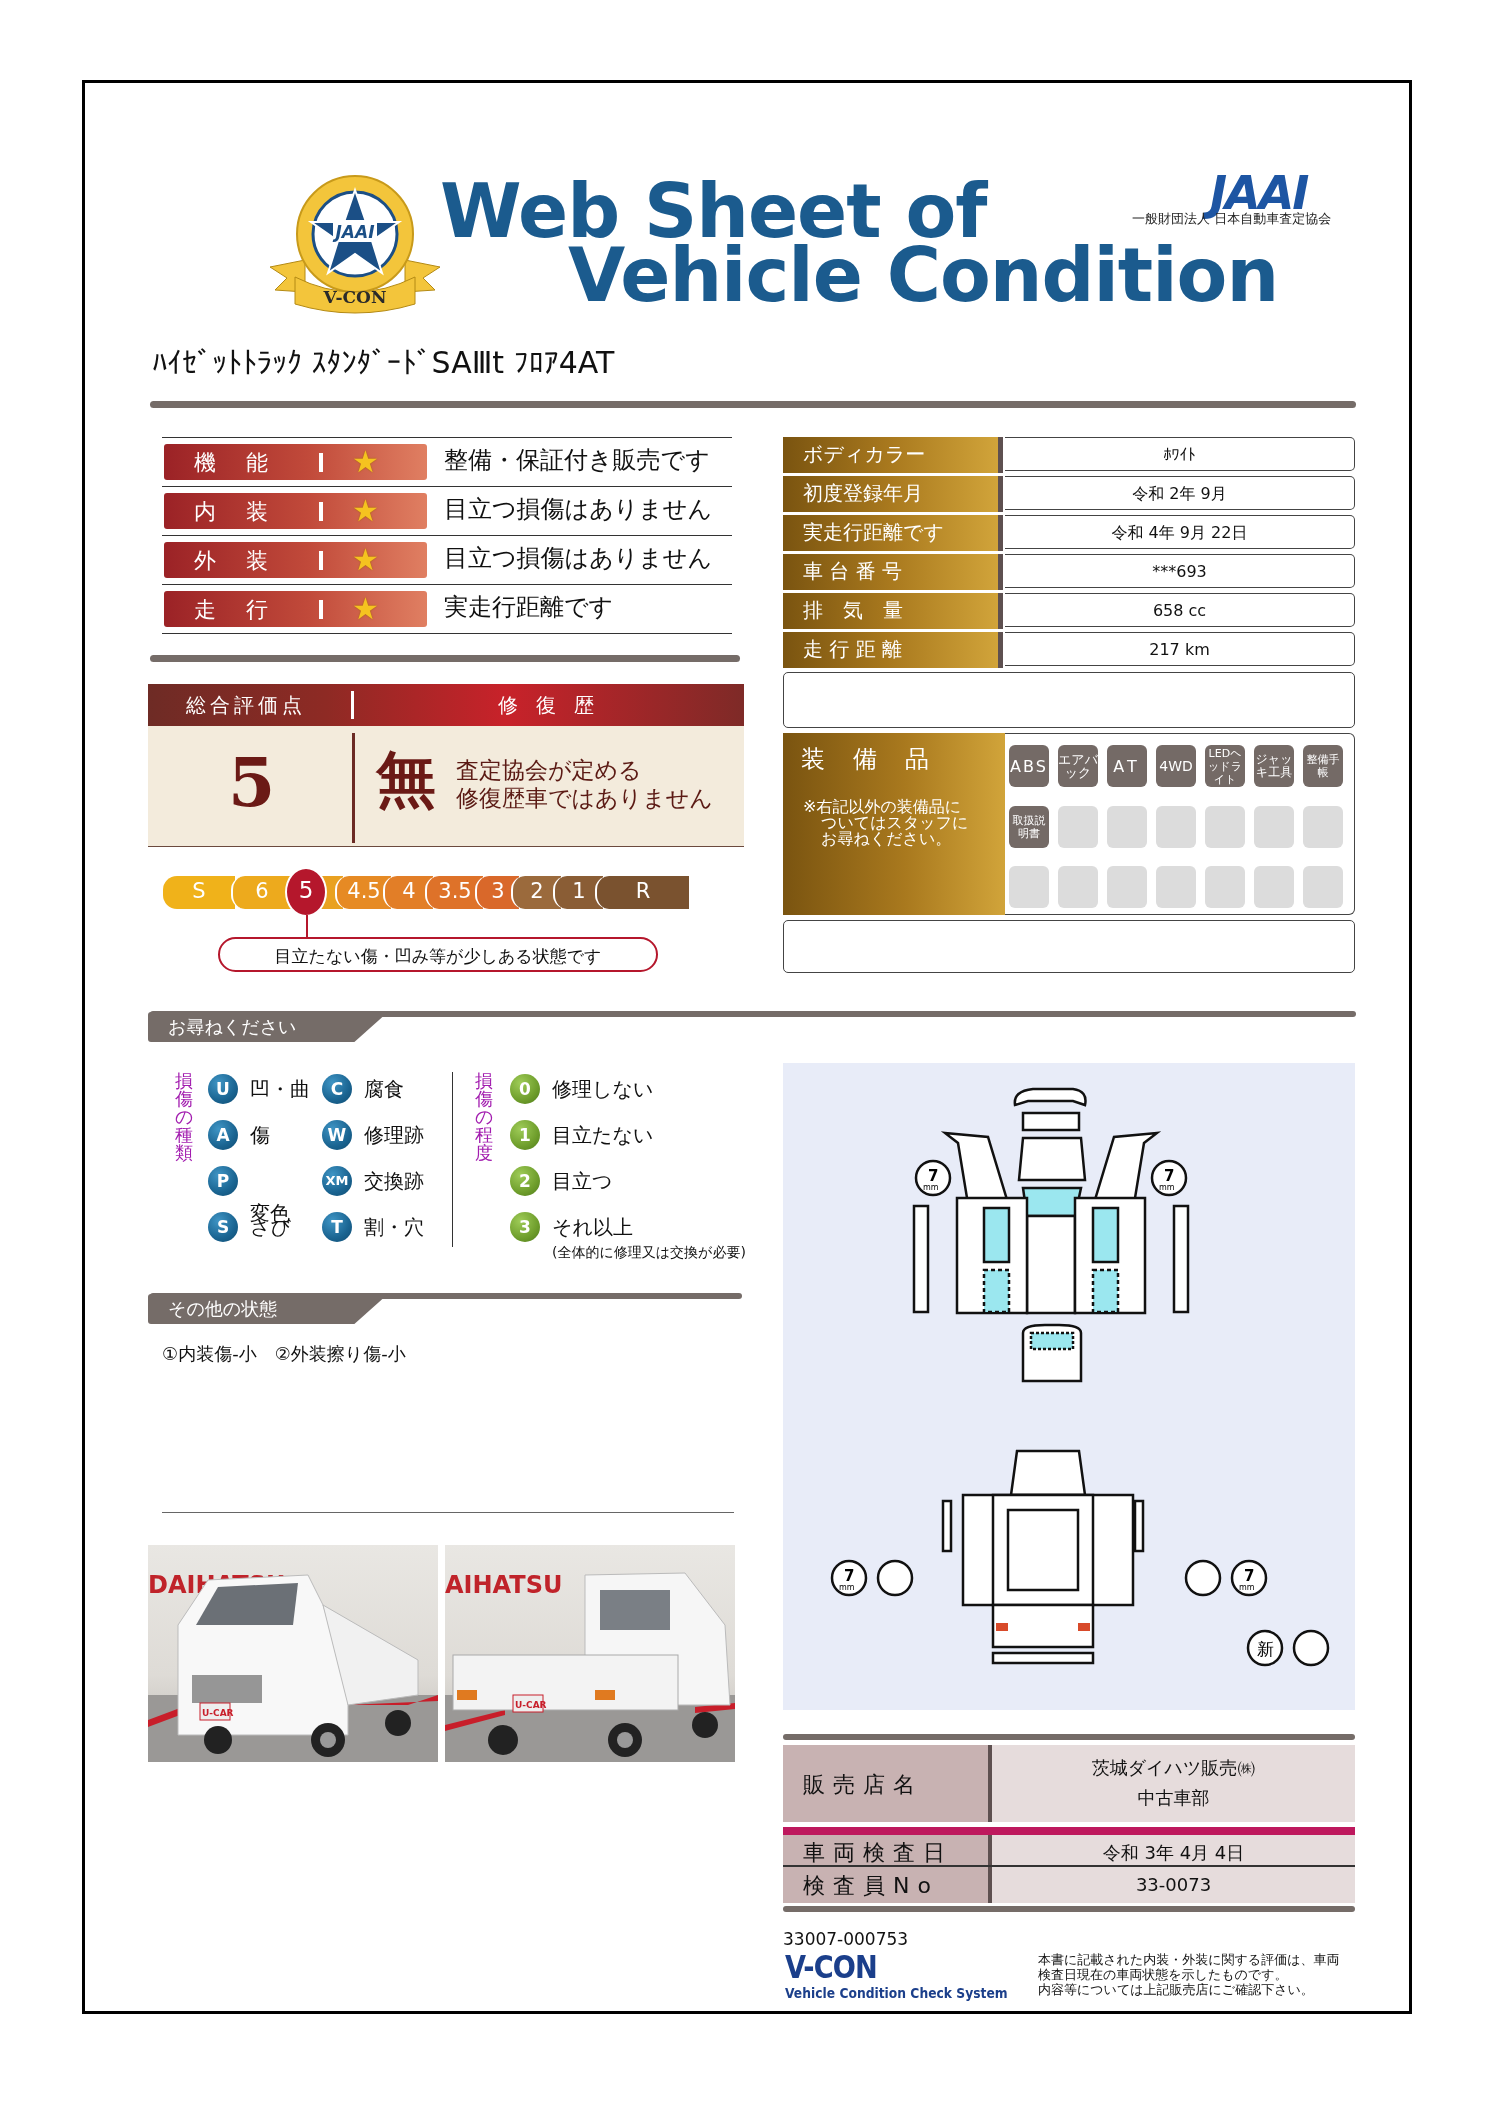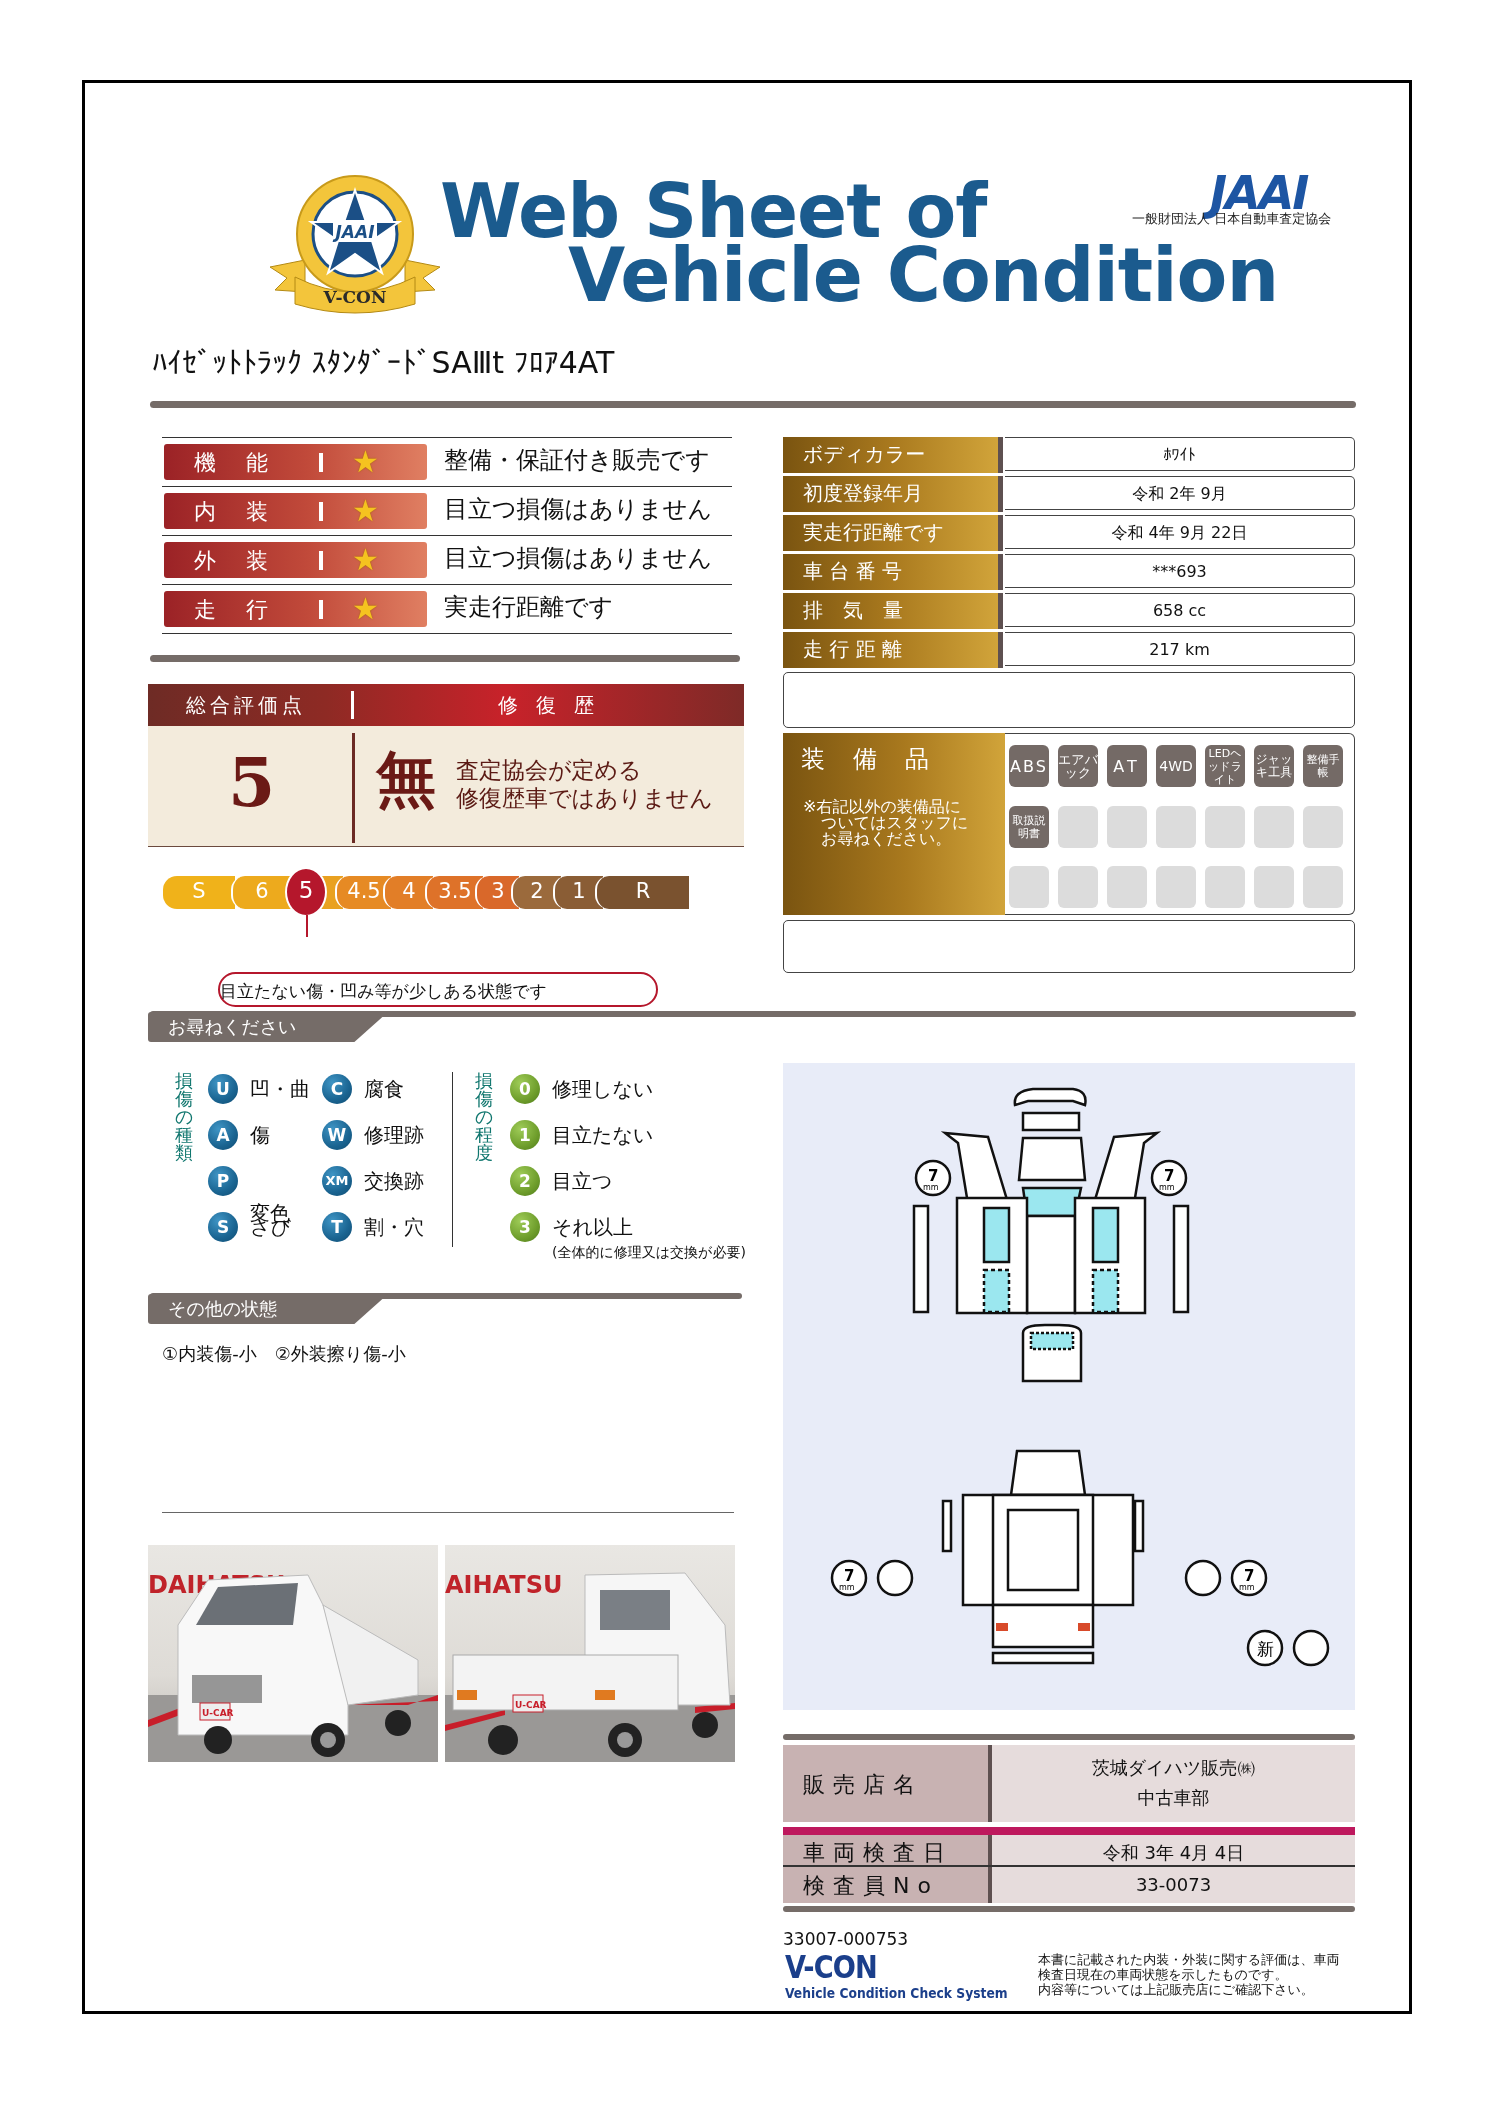--- a/index.html
+++ b/index.html
@@ -40,36 +40,36 @@
   .score-body { position: absolute; left: 148px; top: 726px; width: 596px; height: 121px; background: #f3ebdc; border-bottom: 1px solid #6b4a3e; }
   .score-body .num { position: absolute; left: 80px; top: 16px; font-family: "DejaVu Serif", serif; font-size: 68px; font-weight: bold; color: #6b1a16; }
   .score-body .vsep { position: absolute; left: 204px; top: 7px; width: 3px; height: 110px; background: #6b2a24; }
   .score-body .mu { position: absolute; left: 228px; top: 14px; font-family: "DejaVu Serif", serif; font-weight: bold; font-size: 60px; color: #6b1a16; }
   .score-body .desc { position: absolute; left: 308px; top: 30px; font-size: 23px; color: #5b1a14; line-height: 28px; }
 
   .scale { position: absolute; left: 163px; top: 876px; width: 488px; height: 33px; border-radius: 16px 0 0 16px; overflow: visible; }
   .scale-seg { position: absolute; top: 0; height: 33px; color: #fff; font-size: 21px; text-align: center; padding-top: 3px; border-left: 2px solid #fff; border-radius: 14px 0 0 14px; }
   .scale-pin { position: absolute; left: 285px; top: 867px; width: 42px; height: 50px; border-radius: 50%; background: #b5172c; border: 2px solid #fff; color: #fff; font-size: 23px; text-align: center; padding-top: 8px; }
   .scale-stem { position: absolute; left: 306px; top: 915px; width: 2px; height: 22px; background: #b5172c; }
-  .scale-note { position: absolute; left: 218px; top: 937px; width: 440px; height: 35px; border: 2px solid #b5172c; border-radius: 18px; font-size: 17px; padding-top: 6px; color: #111; margin-top: 35px; }
+  .scale-note { position: absolute; left: 218px; top: 937px; width: 440px; height: 35px; border: 2px solid #b5172c; border-radius: 18px; font-size: 17px; text-align: center; padding-top: 6px; color: #111; }
 
   
   .equip-head { position: absolute; left: 783px; top: 733px; width: 222px; height: 182px; background: linear-gradient(90deg, #7a5410 0%, #a9791e 55%, #d1a43a 100%); }
   .equip-head .t { position: absolute; left: 18px; top: 10px; color: #fff; font-size: 24px; letter-spacing: 28px; }
   .equip-head .n { position: absolute; left: 20px; top: 66px; color: #fff; font-size: 16px; line-height: 16px; }
   .equip-grid { position: absolute; left: 1005px; top: 733px; width: 350px; height: 182px; border: 1px solid #444; border-left: none; border-radius: 0 6px 6px 0; background: #fff; }
   .eq { position: absolute; width: 40px; height: 42px; border-radius: 6px; font-size: 13px; color: #fff; text-align: center; line-height: 13px; display: flex; align-items: center; justify-content: center; }
   .eq.on { background: #746a66; }
   .eq.off { background: #dcdcdc; }
 
   
   .sec-tab { position: absolute; height: 30px; background: #756c68; color: #fff; font-size: 18px; padding: 3px 0 0 20px; clip-path: polygon(0 0, 100% 0, 86% 100%, 0 100%); border-radius: 3px 0 0 3px; }
 
   
-  .legend-vert { position: absolute; font-size: 18px; line-height: 18px; width: 20px; color: #0f766e; }
+  .legend-vert { position: absolute; font-size: 18px; line-height: 18px; width: 20px; color: #a21caf; }
   .ball { position: absolute; width: 30px; height: 30px; border-radius: 50%; color: #fff; font-weight: bold; font-size: 17px; text-align: center; line-height: 30px; }
   .ball.blue { background: radial-gradient(circle at 35% 30%, #3f95c5 0%, #1a6491 60%, #0f4b70 100%); }
   .ball.green { background: radial-gradient(circle at 35% 30%, #9fcc58 0%, #6f9e2c 60%, #4e7a1a 100%); }
   .leg-lbl { position: absolute; font-size: 20px; color: #111; }
   .vline { position: absolute; width: 1px; background: #333; }
 
   .other-text { position: absolute; left: 162px; top: 1342px; font-size: 18px; color: #111; }
   .hline { position: absolute; height: 1px; background: #666; }
 
   .photo { position: absolute; overflow: hidden; background: linear-gradient(180deg, #e9e7e3 0%, #dedbd6 60%, #b9b6b2 100%); }

